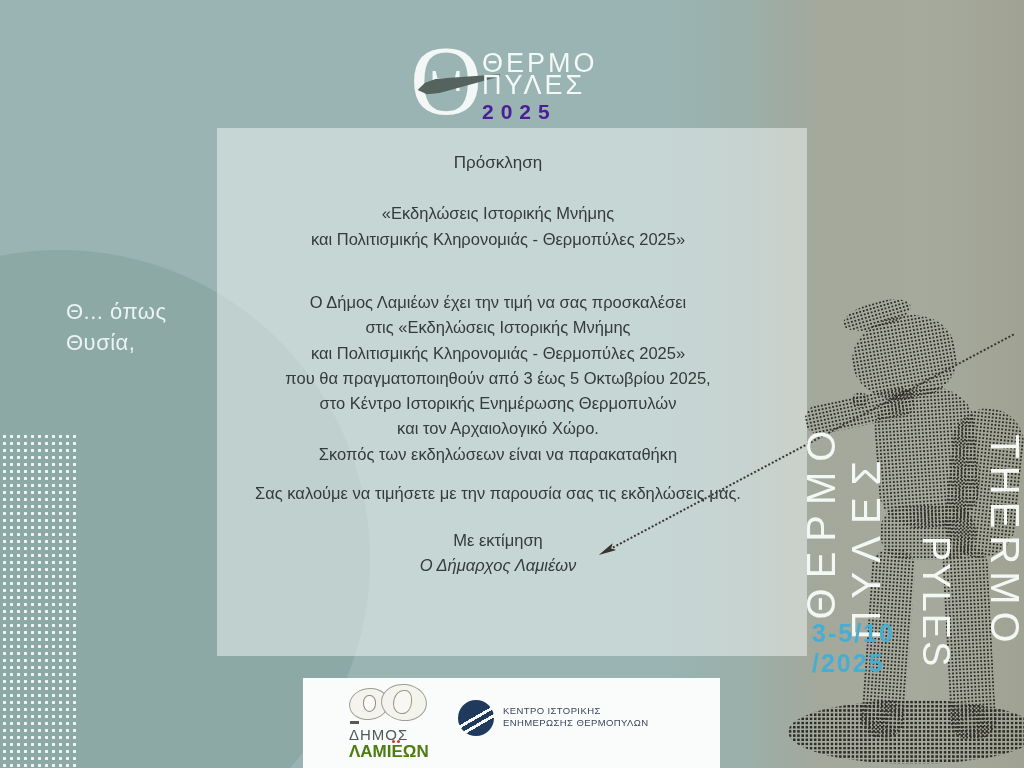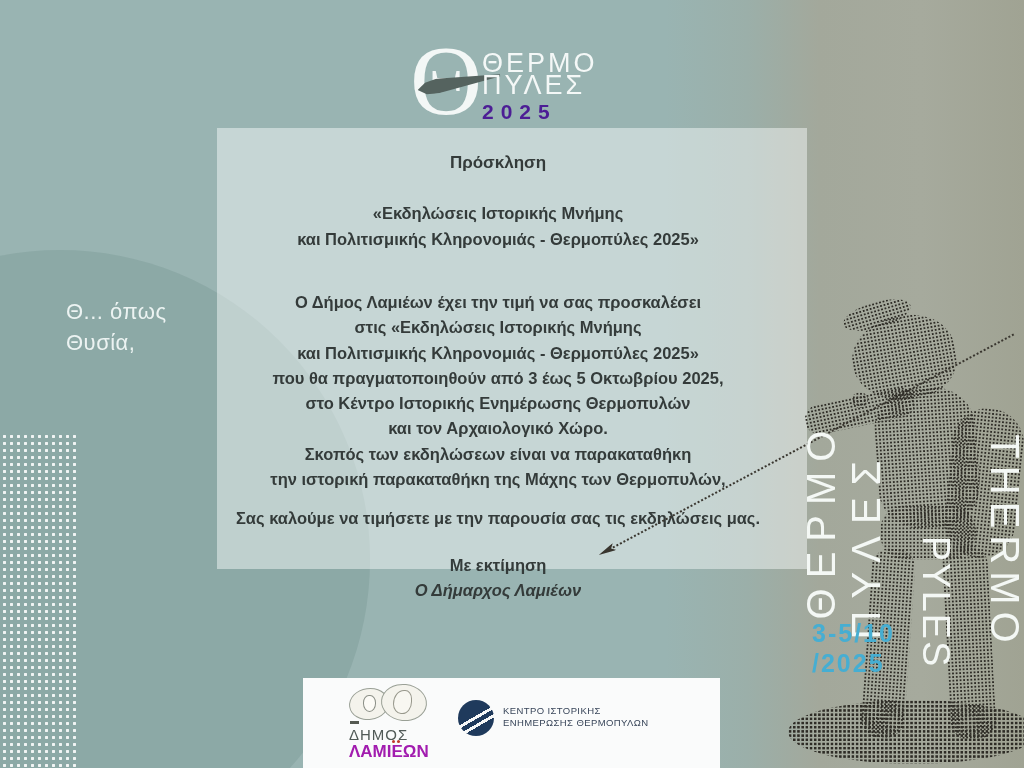--- a/index.html
+++ b/index.html
@@ -24,21 +24,21 @@
     clip-path:polygon(0 55%,10% 20%,24% 8%,100% 40%,100% 52%,24% 94%,10% 88%);}
   .wordmark{left:482px;top:52px;}
   .wm-line{font-size:27px;line-height:22px;letter-spacing:3px;color:#f4f8f7;}
   .wm-year{font-size:21px;letter-spacing:7px;color:#4c1d95;font-weight:bold;margin-top:4px;}
 
   
   .tagline{left:66px;top:296px;font-size:22px;line-height:31px;color:rgba(244,250,248,0.92);
     letter-spacing:0.5px;}
 
   
-  .card{left:217px;top:128px;width:590px;height:441px;background:rgba(252,255,254,0.45);font-weight:bold;}
+  .card{left:217px;top:128px;width:590px;height:528px;background:rgba(252,255,254,0.45);}
   .card-inner{padding:24px 28px 0 0;text-align:center;color:#343b3a;font-size:16.5px;}
   .inv-title{font-size:17px;line-height:22px;margin-bottom:26px;}
   .inv-sub{line-height:26px;}
   .inv-body{margin-top:38px;line-height:25.3px;}
   .inv-call{margin-top:14px;line-height:25px;}
   .inv-close{margin-top:22px;line-height:25px;}
   .italic{font-style:italic;}
 
   
   .ht{background-image:radial-gradient(circle,#2e2c26 1.25px,transparent 1.4px);
@@ -72,21 +72,21 @@
   .footer{left:303px;top:678px;width:417px;height:90px;background:#fafbfb;}
   .sketch{position:absolute;border:1px solid #9aa096;border-radius:50%;background:#f4f3ec;}
   .sk-c1{left:46px;top:10px;width:38px;height:30px;transform:rotate(-8deg);}
   .sk-c2{left:78px;top:6px;width:44px;height:35px;transform:rotate(6deg);}
   .sk-vase{position:absolute;left:60px;top:17px;width:11px;height:15px;background:#fcfbf6;
     border:1px solid #8b8f86;border-radius:45% 45% 50% 50%;}
   .sk-face{position:absolute;left:90px;top:12px;width:17px;height:22px;border:1px solid #98988c;
     border-radius:62% 38% 55% 45%;background:#f8f7f1;}
   .lam-dash{position:absolute;left:47px;top:43px;width:9px;height:3px;background:#555a52;}
   .lam-t1{position:absolute;left:46px;top:48px;font-size:15px;letter-spacing:1px;color:#515a57;}
-  .lam-t2{position:absolute;left:46px;top:64px;font-size:17px;font-weight:bold;color:#a21caf;}
+  .lam-t2{position:absolute;left:46px;top:64px;font-size:17px;font-weight:bold;color:#4d7c0f;}
   .lam-red{position:absolute;left:89px;top:62px;width:3px;height:3px;border-radius:50%;
     background:#c0392b;box-shadow:5px 0 0 #c0392b;}
   .kie-circle{position:absolute;left:155px;top:22px;width:36px;height:36px;border-radius:50%;
     background:linear-gradient(150deg,#1f3a5c 46%,#f7f8f8 46%,#f7f8f8 52%,#1f3a5c 52%,#1f3a5c 61%,#f7f8f8 61%,#f7f8f8 67%,#1f3a5c 67%);}
   .kie-text{position:absolute;left:200px;top:27px;font-size:9.5px;line-height:12px;
     color:#39465a;letter-spacing:0.4px;}
 </style>
 </head>
 <body>
 
@@ -114,21 +114,20 @@
     <div class="inv-sub">«Εκδηλώσεις Ιστορικής Μνήμης</div>
     <div class="inv-sub">και Πολιτισμικής Κληρονομιάς - Θερμοπύλες 2025»</div>
     <div class="inv-body">
       <div>Ο Δήμος Λαμιέων έχει την τιμή να σας προσκαλέσει</div>
       <div>στις «Εκδηλώσεις Ιστορικής Μνήμης</div>
       <div>και Πολιτισμικής Κληρονομιάς - Θερμοπύλες 2025»</div>
       <div>που θα πραγματοποιηθούν από 3 έως 5 Οκτωβρίου 2025,</div>
       <div>στο Κέντρο Ιστορικής Ενημέρωσης Θερμοπυλών</div>
       <div>και τον Αρχαιολογικό Χώρο.</div>
       <div>Σκοπός των εκδηλώσεων είναι να παρακαταθήκη</div>
-      <div>την ιστορική παρακαταθήκη της Μάχης των Θερμοπυλών,</div>
     </div>
     <div class="inv-call">Σας καλούμε να τιμήσετε με την παρουσία σας τις εκδηλώσεις μας.</div>
     <div class="inv-close">
       <div>Με εκτίμηση</div>
       <div class="italic">Ο Δήμαρχος Λαμιέων</div>
     </div>
   </div>
 </div>
 
 <div class="abs spear">

